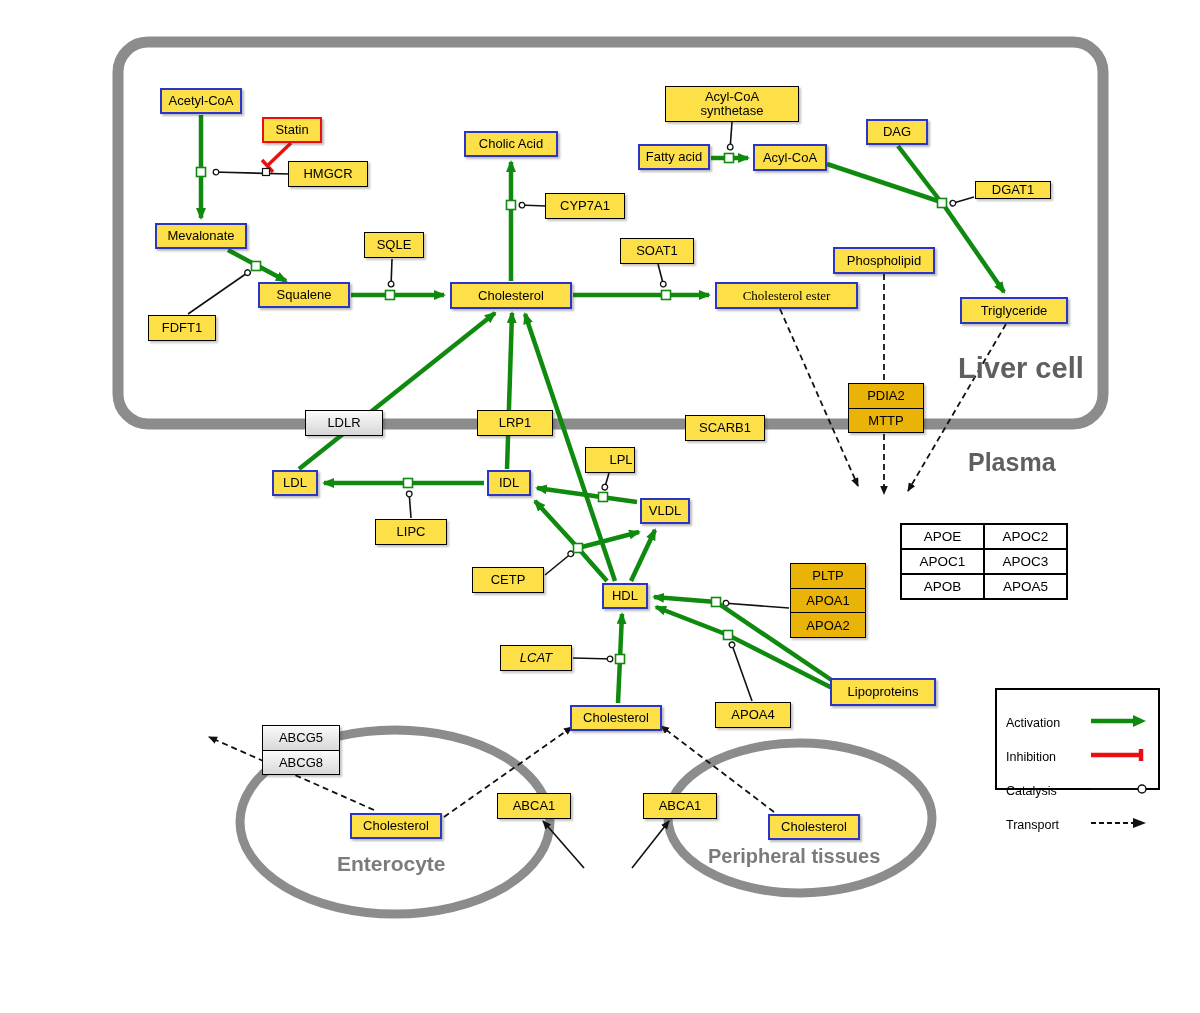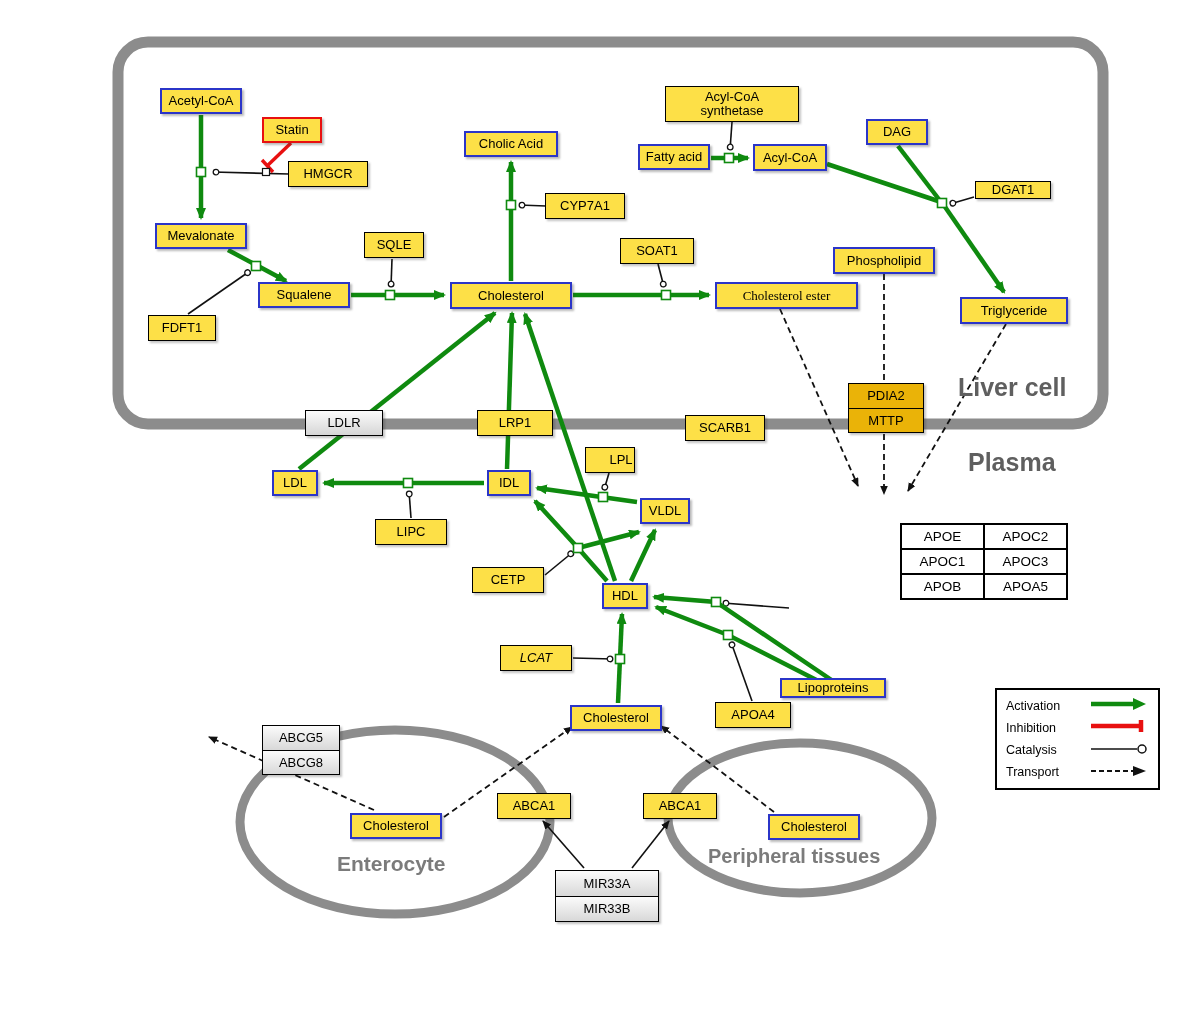--- a/index.html
+++ b/index.html
@@ -17,21 +17,21 @@
   .stack .row{flex:1;display:flex;align-items:center;justify-content:center;border-bottom:1.5px solid #000;
          font-size:13px;background:#eab308;}
   .stack.gray .row{background:linear-gradient(180deg,#fbfbfb 0%,#d8d8d8 100%);}
   .stack .row:last-child{border-bottom:none;}
   .apo-table{position:absolute;display:grid;grid-template-columns:1fr 1fr;border:1px solid #000;background:#fff;}
   .apo-cell{border:1px solid #000;display:flex;align-items:center;justify-content:center;height:23px;font-size:13.5px;}
   .comp-label{position:absolute;font-weight:bold;color:#5f5f5f;}
   .tissue-label{position:absolute;font-weight:bold;color:#7b7b7b;}
   .legend{position:absolute;left:995px;top:688px;width:165px;height:102px;box-sizing:border-box;
           border:2.5px solid #000;background:#fff;padding:7px 9px;display:flex;flex-direction:column;justify-content:space-between;}
-  .legend-row{display:flex;align-items:center;justify-content:space-between;font-size:12.5px;color:#000;}
+  .legend-row{display:flex;align-items:center;justify-content:space-between;font-size:12.5px;color:#000;margin-top:17px;}
   .legend-row .sym{flex:0 0 62px;text-align:right;}
 </style>
 </head>
 <body>
 
 <div id="canvas">
 
 <svg id="edges" width="1200" height="1013" viewBox="0 0 1200 1013">
   <defs>
     <marker id="mg" markerUnits="userSpaceOnUse" markerWidth="14" markerHeight="12" refX="10" refY="5" orient="auto">
@@ -115,42 +115,42 @@
     <rect x="403.5" y="478.5" width="9" height="9"></rect>
     <rect x="598.5" y="492.5" width="9" height="9"></rect>
     <rect x="573.5" y="543.5" width="9" height="9"></rect>
     <rect x="615.5" y="654.5" width="9" height="9"></rect>
     <rect x="711.5" y="597.5" width="9" height="9"></rect>
     <rect x="723.5" y="630.5" width="9" height="9"></rect>
   </g>
   <rect x="262.5" y="168.5" width="7" height="7" fill="#fff" stroke="#111" stroke-width="1.2"></rect>
 </svg>
 
-<div class="comp-label" style="left:958px;top:352px;font-size:25px;margin-top:21px;">Liver cell</div>
+<div class="comp-label" style="left:958px;top:352px;font-size:29px;">Liver cell</div>
 <div class="comp-label" style="left:968px;top:448px;font-size:25px;">Plasma</div>
 <div class="tissue-label" style="left:337px;top:852px;font-size:21px;">Enterocyte</div>
 <div class="tissue-label" style="left:708px;top:845px;font-size:20px;">Peripheral tissues</div>
 
 <div class="node met" style="left:160px;top:88px;width:82px;height:26px;">Acetyl-CoA</div>
 <div class="node met" style="left:155px;top:223px;width:92px;height:26px;">Mevalonate</div>
 <div class="node met" style="left:258px;top:282px;width:92px;height:26px;">Squalene</div>
 <div class="node met" style="left:450px;top:282px;width:122px;height:27px;">Cholesterol</div>
 <div class="node met" style="left:464px;top:131px;width:94px;height:26px;">Cholic Acid</div>
 <div class="node met" style="left:638px;top:144px;width:72px;height:26px;">Fatty acid</div>
 <div class="node met" style="left:753px;top:144px;width:74px;height:27px;">Acyl-CoA</div>
 <div class="node met" style="left:866px;top:119px;width:62px;height:26px;">DAG</div>
 <div class="node met" style="left:833px;top:247px;width:102px;height:27px;">Phospholipid</div>
 <div class="node met" style="left:715px;top:282px;width:143px;height:27px;font-family:Liberation Serif, serif;">Cholesterol ester</div>
 <div class="node met" style="left:960px;top:297px;width:108px;height:27px;">Triglyceride</div>
 <div class="node met" style="left:272px;top:470px;width:46px;height:26px;">LDL</div>
 <div class="node met" style="left:487px;top:470px;width:44px;height:26px;">IDL</div>
 <div class="node met" style="left:640px;top:498px;width:50px;height:26px;">VLDL</div>
 <div class="node met" style="left:602px;top:583px;width:46px;height:26px;">HDL</div>
 <div class="node met" style="left:570px;top:705px;width:92px;height:26px;">Cholesterol</div>
-<div class="node met" style="left:780px;top:678px;width:106px;height:20px;">Lipoproteins</div>
+<div class="node met" style="left:830px;top:678px;width:106px;height:28px;">Lipoproteins</div>
 <div class="node met" style="left:350px;top:813px;width:92px;height:26px;">Cholesterol</div>
 <div class="node met" style="left:768px;top:814px;width:92px;height:26px;">Cholesterol</div>
 
 <div class="node red-border" style="left:262px;top:117px;width:60px;height:26px;">Statin</div>
 <div class="node enz" style="left:288px;top:161px;width:80px;height:26px;">HMGCR</div>
 <div class="node enz" style="left:364px;top:232px;width:60px;height:26px;">SQLE</div>
 <div class="node enz" style="left:148px;top:315px;width:68px;height:26px;">FDFT1</div>
 <div class="node enz" style="left:545px;top:193px;width:80px;height:26px;">CYP7A1</div>
 <div class="node enz" style="left:620px;top:238px;width:74px;height:26px;">SOAT1</div>
 <div class="node enz" style="left:665px;top:86px;width:134px;height:36px;flex-direction:column;">
@@ -166,42 +166,43 @@
 
 <div class="node enz gray" style="left:305px;top:410px;width:78px;height:26px;">LDLR</div>
 <div class="node enz" style="left:477px;top:410px;width:76px;height:26px;">LRP1</div>
 <div class="node enz" style="left:685px;top:415px;width:80px;height:26px;">SCARB1</div>
 <div class="node enz" style="left:585px;top:447px;width:50px;height:26px;padding-left:22px;">LPL</div>
 <div class="node enz" style="left:375px;top:519px;width:72px;height:26px;">LIPC</div>
 <div class="node enz" style="left:472px;top:567px;width:72px;height:26px;">CETP</div>
 <div class="node enz" style="left:500px;top:645px;width:72px;height:26px;font-style:italic;">LCAT</div>
 <div class="node enz" style="left:715px;top:702px;width:76px;height:26px;">APOA4</div>
 
+<div class="stack" style="left:790px;top:563px;width:76px;height:75px;">
+  <div class="row">PLTP</div>
+  <div class="row">APOA1</div>
+  <div class="row">APOA2</div>
+</div>
 
 <div class="apo-table" style="left:900px;top:523px;width:166px;">
   <div class="apo-cell">APOE</div>
   <div class="apo-cell">APOC2</div>
   <div class="apo-cell">APOC1</div>
   <div class="apo-cell">APOC3</div>
   <div class="apo-cell">APOB</div>
   <div class="apo-cell">APOA5</div>
 </div>
 
 <div class="stack gray" style="left:262px;top:725px;width:78px;height:50px;">
   <div class="row">ABCG5</div>
   <div class="row">ABCG8</div>
 </div>
 
 <div class="node enz" style="left:497px;top:793px;width:74px;height:26px;">ABCA1</div>
 <div class="node enz" style="left:643px;top:793px;width:74px;height:26px;">ABCA1</div>
 
-<div class="stack gray" style="left:555px;top:870px;width:104px;height:52px;">
-  <div class="row">MIR33A</div>
-  <div class="row">MIR33B</div>
-</div>
 
 <div class="legend">
   <div class="legend-row">
     <span>Activation</span>
     <span class="sym">
       <svg width="60" height="14">
             <line x1="2" y1="7" x2="44" y2="7" stroke="#0f8a0f" stroke-width="4.5"></line>
             <path d="M44,1 L57,7 L44,13 Z" fill="#0f8a0f"></path>
           </svg>
     </span>

